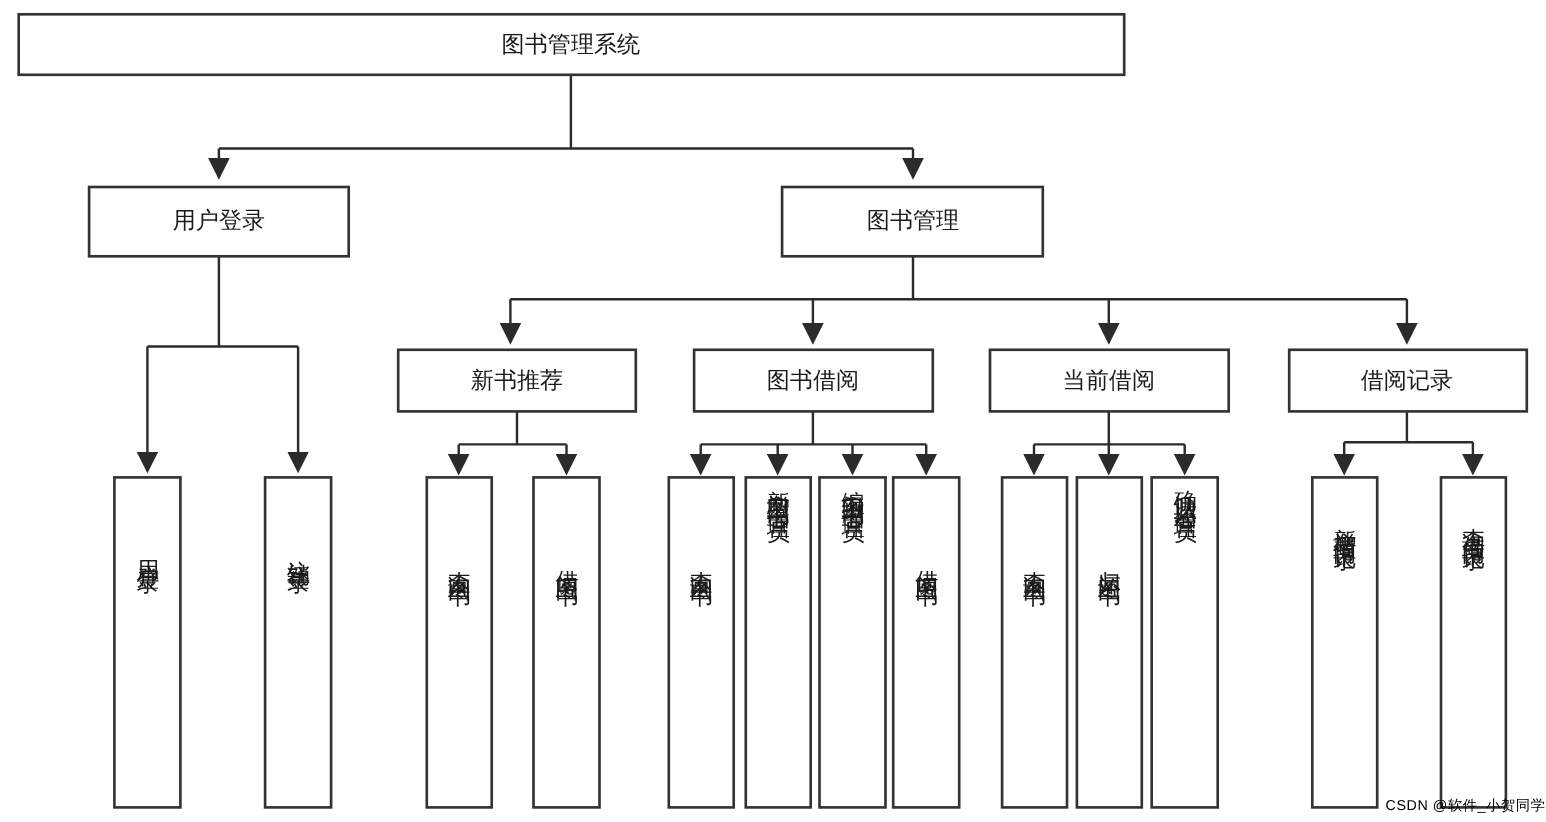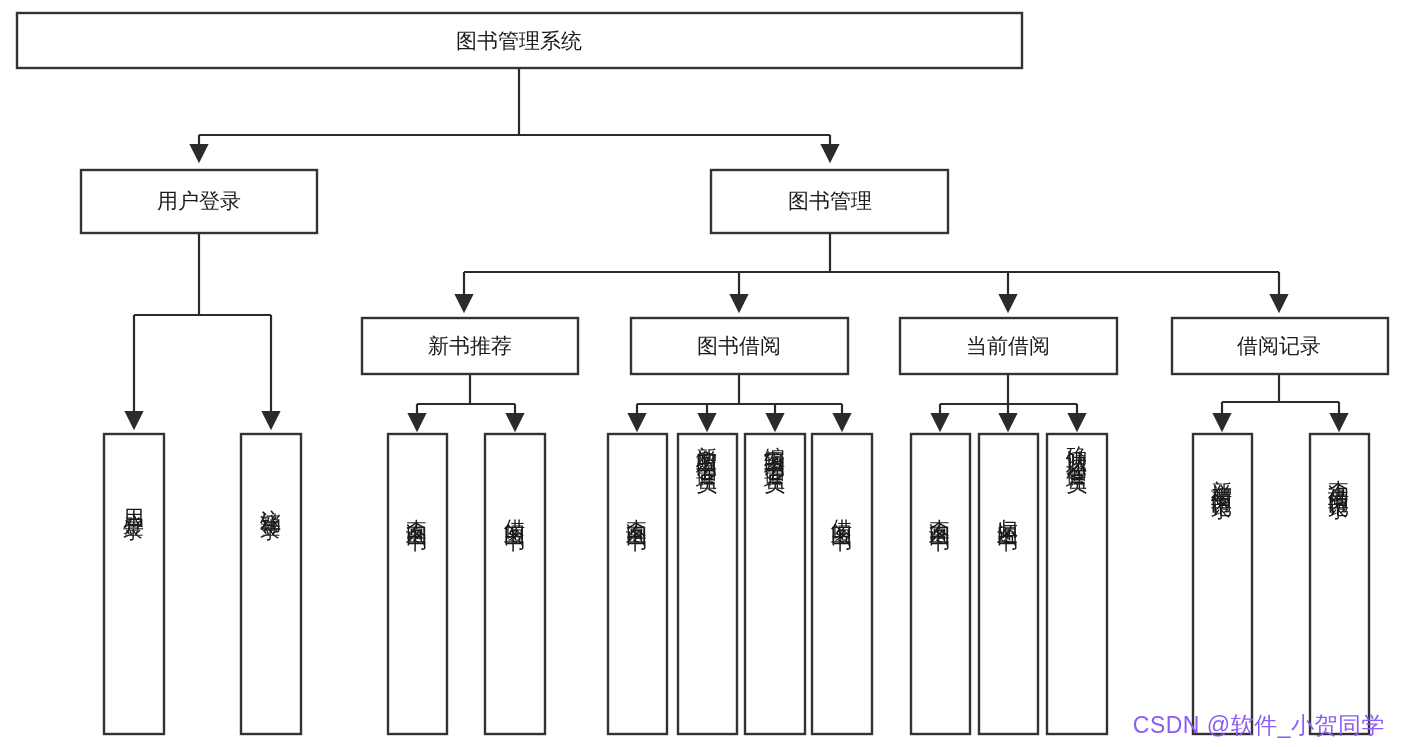--- a/index.html
+++ b/index.html
@@ -44,25 +44,25 @@
     stroke: #2b2b2b;
     stroke-width: 2.2;
     fill: none;
   }
   .arrow-head {
     fill: #2b2b2b;
     stroke: none;
   }
   .watermark {
     position: absolute;
-    right: 20px;
+    right: 0;
     bottom: 6px;
     font-family: "Liberation Sans", "DejaVu Sans", sans-serif;
-    font-size: 23px;
-    color: #8b5cf6;
+    font-size: 13px;
+    color: #000000;
     white-space: nowrap;
     letter-spacing: 0.5px;
     user-select: none;
   }
 </style>
 </head>
 <body>
 
 <svg id="diagram" viewBox="0 0 1405 747" xmlns="http://www.w3.org/2000/svg">
 

